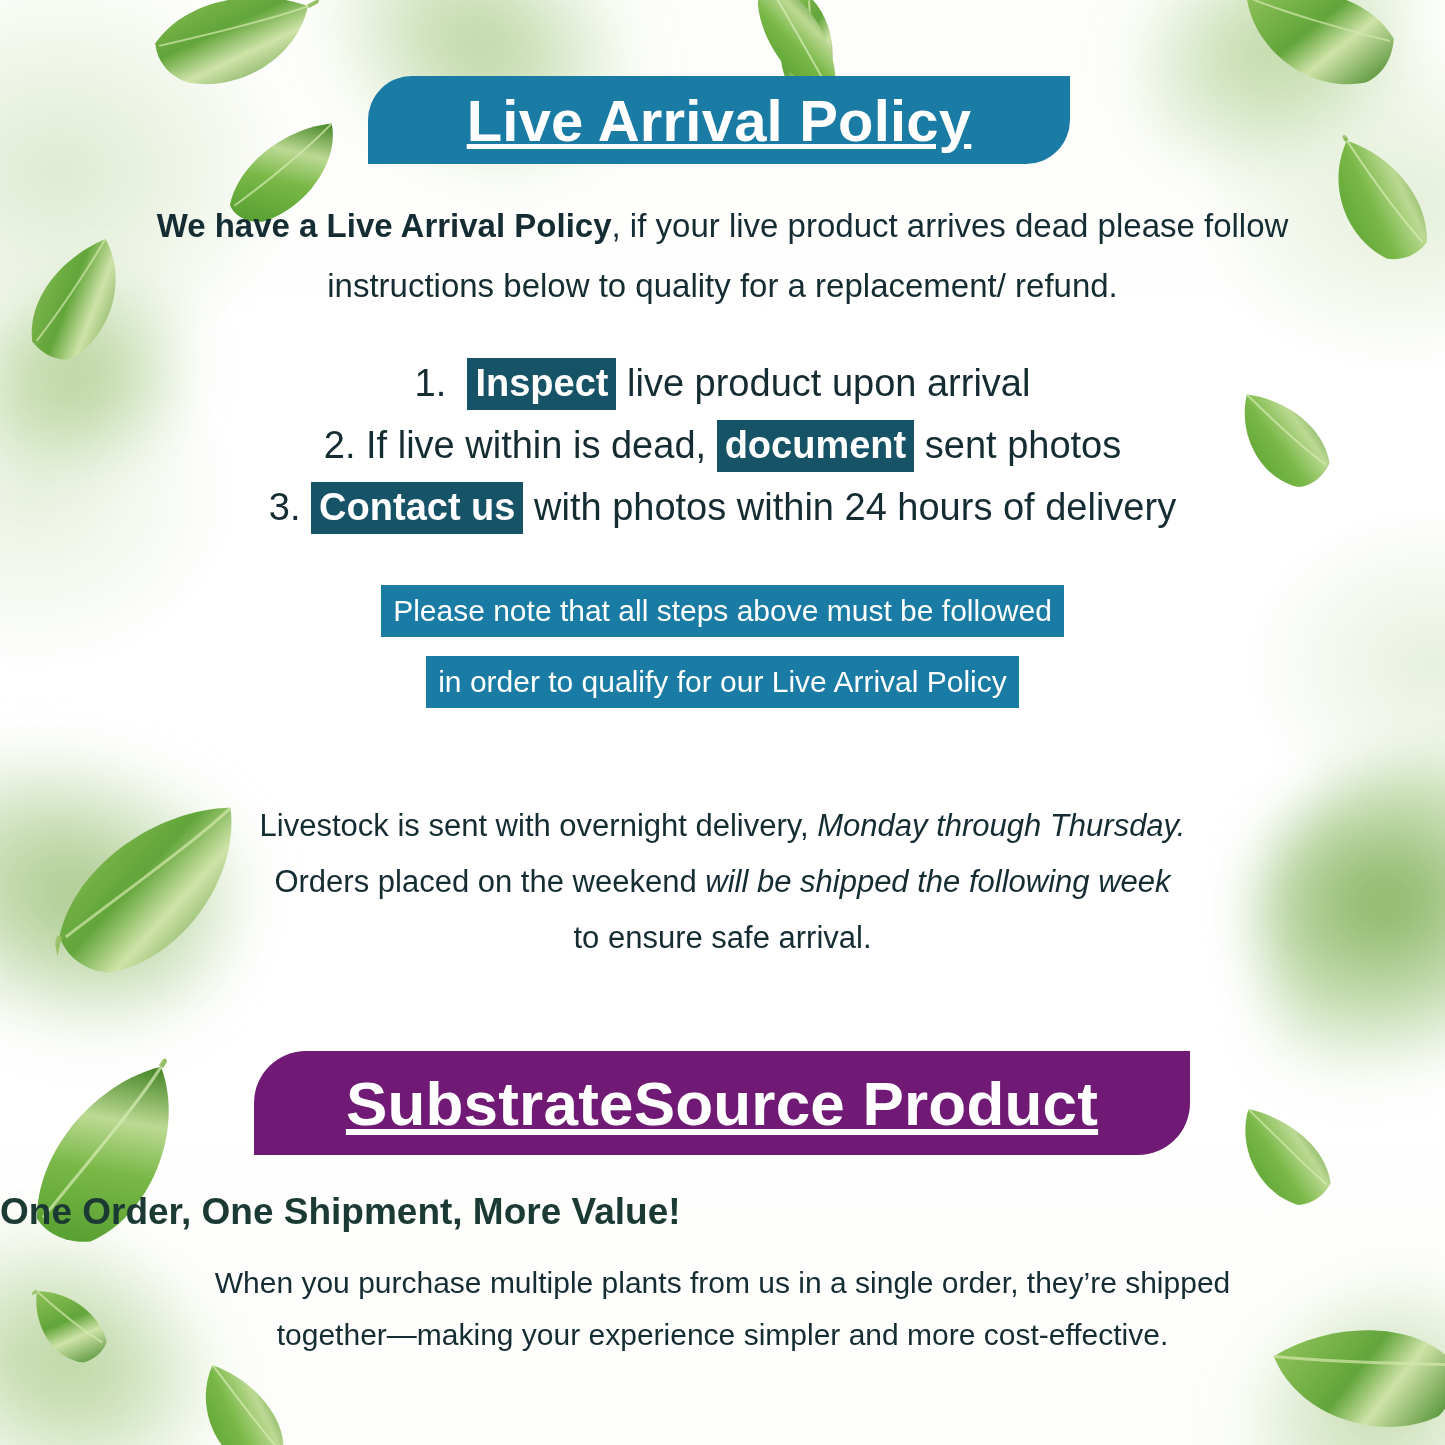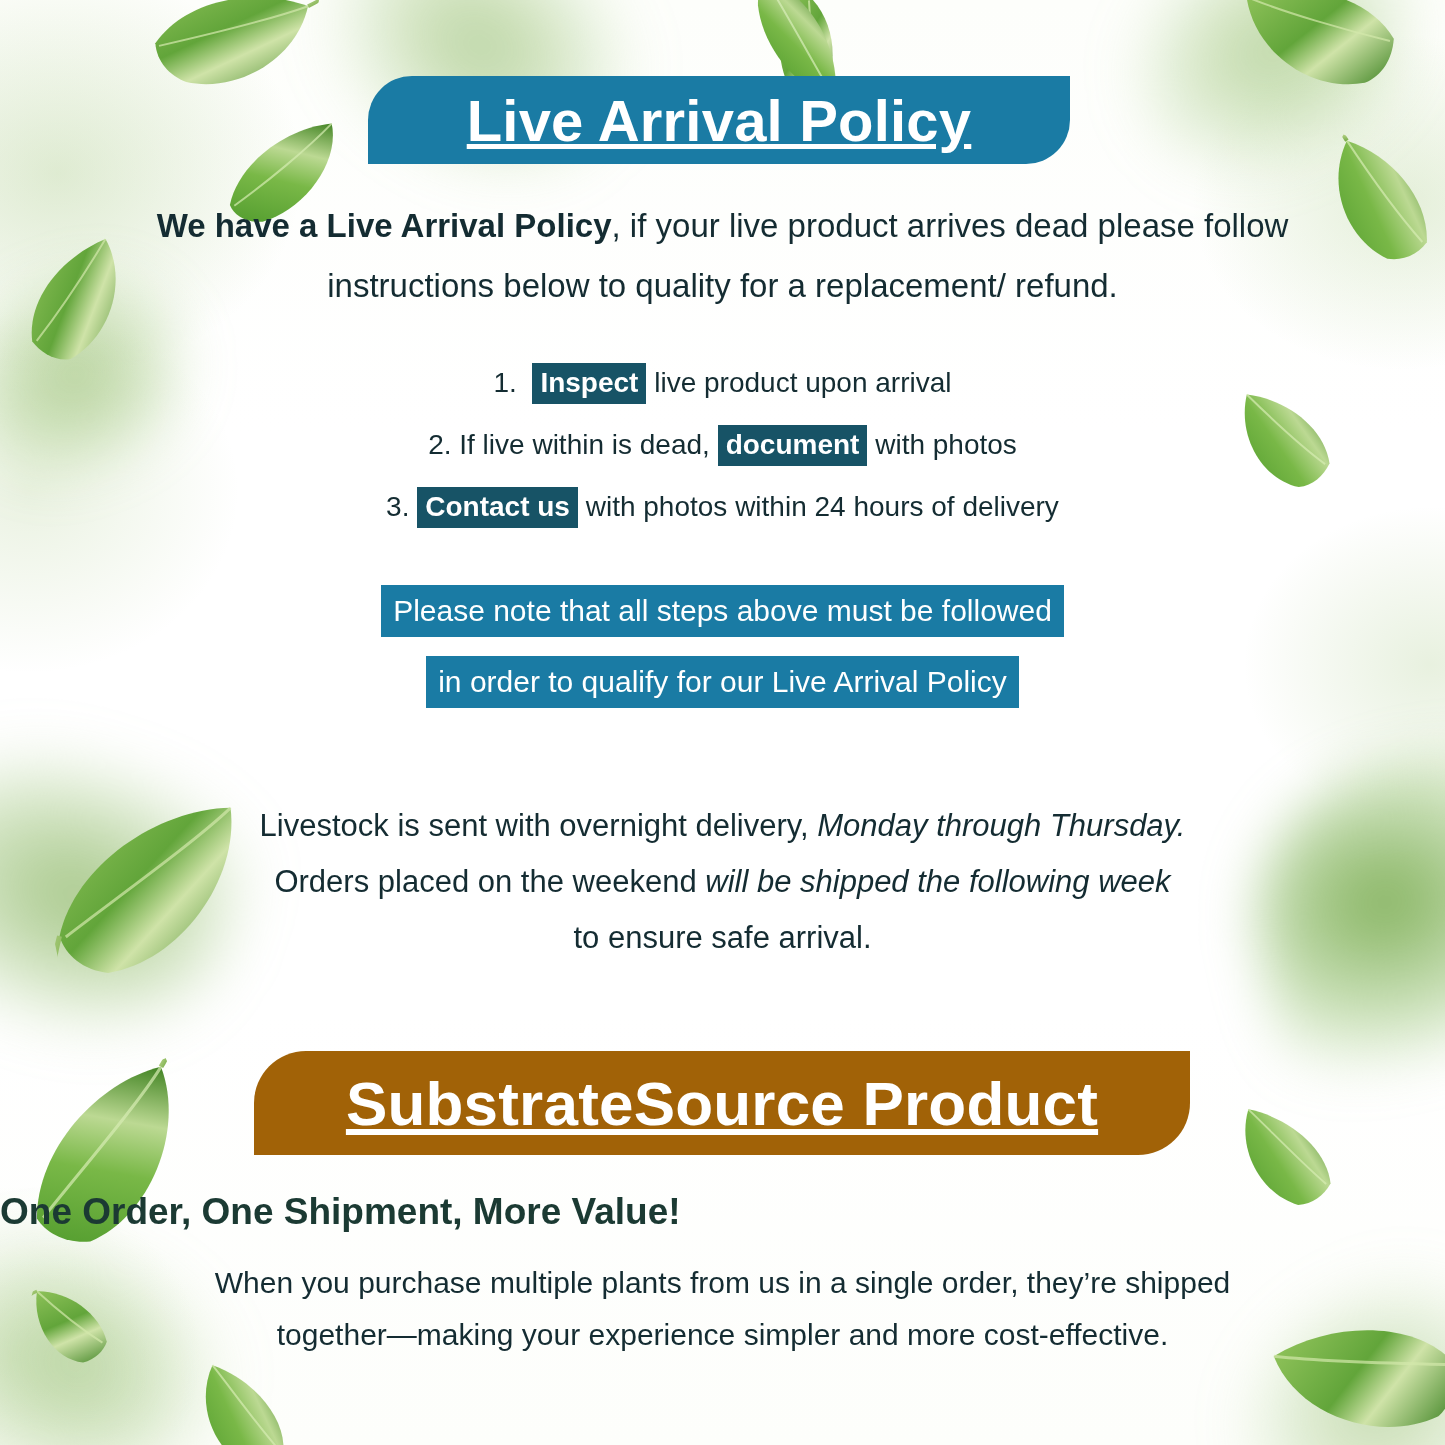--- a/index.html
+++ b/index.html
@@ -73,21 +73,21 @@
     background: #1a7ba4;
     border-radius: 44px 0 44px 0;
     font-size: 58px;
   }
 
   #banner-substrate {
     left: 254px;
     top: 1051px;
     width: 936px;
     height: 104px;
-    background: #a16207;
+    background: #701a75;
     border-radius: 52px 0 52px 0;
     font-size: 62px;
   }
 
   
   #intro {
     position: absolute;
     left: 0;
     top: 196px;
     width: 1445px;
@@ -100,21 +100,21 @@
   #intro .bold { font-weight: bold; }
 
   
   #steps {
     position: absolute;
     left: 0;
     top: 352px;
     width: 1445px;
     text-align: center;
     color: #142c32;
-    font-size: 28px;
+    font-size: 38px;
     line-height: 62px;
   }
   .step-line { white-space: nowrap; }
   .hl {
     background: #175366;
     color: #ffffff;
     font-weight: bold;
     padding: 4px 8px 6px 8px;
   }
 
@@ -332,21 +332,21 @@
   <div id="steps">
     <div class="step-line">
       <span>1.</span>&nbsp;
       <span class="hl">Inspect</span>
       <span>live product upon arrival</span>
     </div>
     <div class="step-line">
       <span>2.</span>
       <span>If live within is dead,</span>
       <span class="hl">document</span>
-      <span>with photos</span>
+      <span>sent photos</span>
     </div>
     <div class="step-line">
       <span>3.</span>
       <span class="hl">Contact us</span>
       <span>with photos within 24 hours of delivery</span>
     </div>
   </div>
 
   <div id="note">
     <div><span class="note-line">Please note that all steps above must be followed</span></div>

